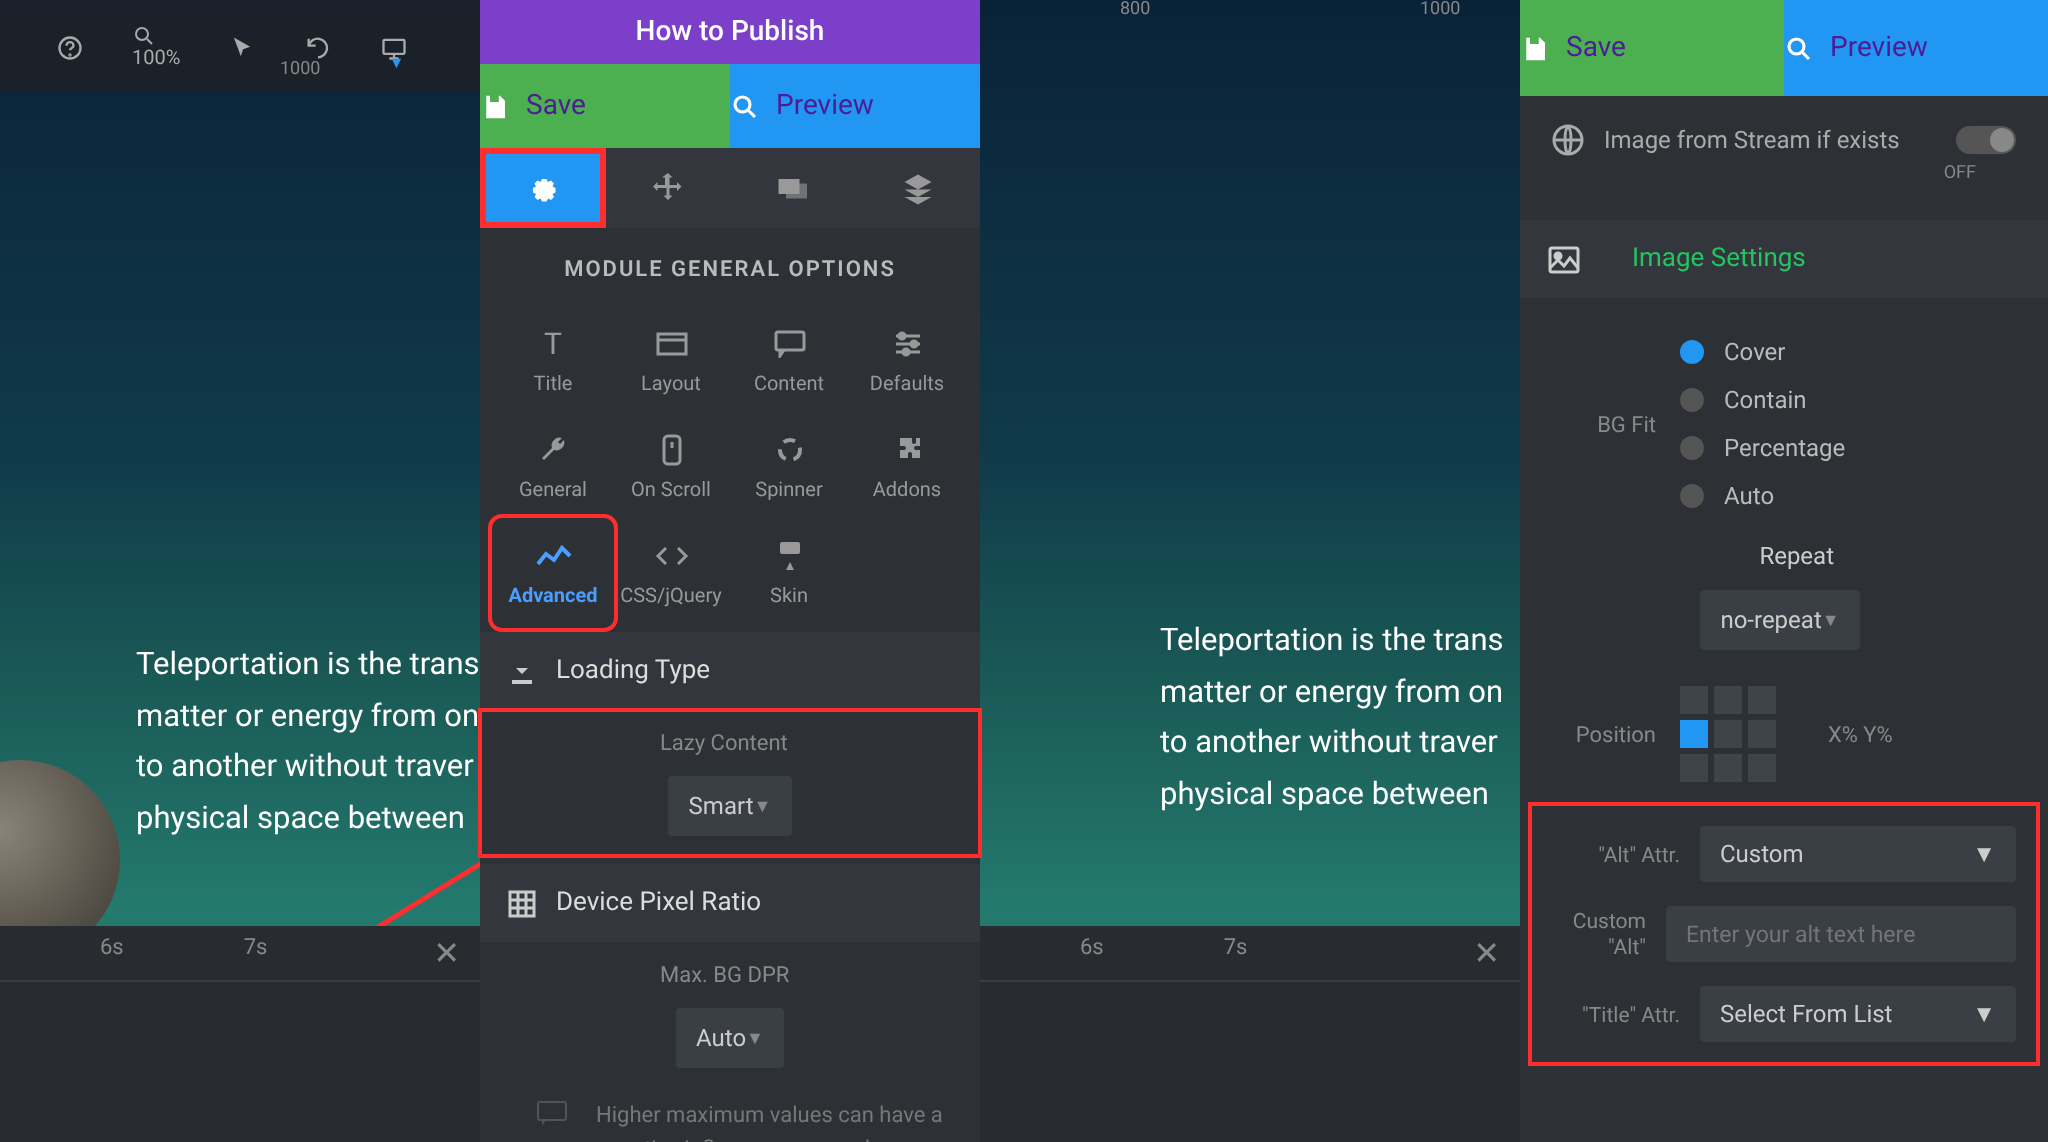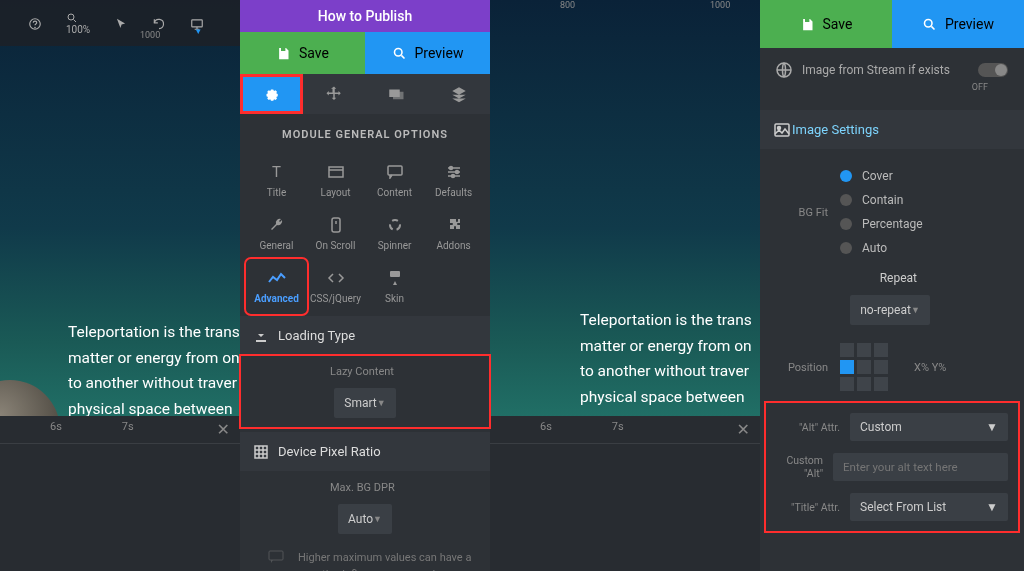--- a/index.html
+++ b/index.html
@@ -14,34 +14,34 @@
 .ico { width: 14px; height: 14px; display: inline-block; }
 
 .ruler-h { position: absolute; top: 30px; height: 16px; display: flex; font-size: 9px; color: #888; }
 .ruler-h span { width: 80px; }
 
 .canvas-text { position: absolute; left: 68px; top: 320px; color: #fff; font-size: 15.5px; line-height: 1.65; width: 300px; }
 .canvas-text2 { position: absolute; left: 580px; top: 308px; color: #fff; font-size: 15.5px; line-height: 1.65; width: 300px; }
 
 .arrow { position: absolute; left: 130px; top: 390px; width: 190px; height: 110px; pointer-events: none; }
 
-.timeline { position: absolute; bottom: 0; height: 155px; background: #282c31; display: flex; flex-direction: column; }
+.timeline { position: absolute; bottom: 0; height: 108px; background: #282c31; display: flex; flex-direction: column; }
 .tl1 { left: 0; width: 240px; }
 .tl2 { left: 490px; width: 270px; }
 .timeline-header { display: flex; justify-content: space-between; padding: 4px 10px; font-size: 11px; color: #888; border-bottom: 1px solid #3a3e43; }
 .timeline-header .close { cursor: pointer; font-size: 16px; }
 .timeline-ticks { display: flex; gap: 60px; padding-left: 40px; }
 
 .panel { position: absolute; top: 0; bottom: 0; background: #2d3136; width: 250px; }
 .panel-left { left: 240px; }
 .panel-right { left: 760px; width: 264px; }
 
 .howto { background: #7c3fc9; color: #fff; text-align: center; padding: 8px 0; font-size: 14px; font-weight: 500; }
 .top-actions { display: flex; height: 42px; }
-.top-actions .btn { flex: 1; display: flex; align-items: center; justify-content: center; gap: 8px; font-size: 14px; color: #000000; cursor: pointer; }
+.top-actions .btn { flex: 1; display: flex; align-items: center; justify-content: flex-start; gap: 8px; font-size: 14px; color: #4c1d95; cursor: pointer; }
 .btn-save { background: #4caf50; }
 .btn-preview { background: #2196f3; }
 
 .tab-row { display: flex; height: 40px; background: #33373d; }
 .tab-row .tab { flex: 1; display: flex; align-items: center; justify-content: center; cursor: pointer; color: #999; }
 .tab.active { background: #2196f3; color: #fff; }
 .tab.highlight { outline: 3px solid #ff2d2d; outline-offset: -3px; }
 
 .section-title { text-align: center; font-size: 11px; font-weight: 600; letter-spacing: 1px; color: #bbb; padding: 14px 0; }
 
@@ -62,21 +62,21 @@
 .hint .hico { position: absolute; left: 28px; top: 6px; opacity: 0.4; }
 
 .red-outline { outline: 2px solid #ff2d2d; outline-offset: -1px; }
 
 
 .stream-row { display: flex; align-items: center; justify-content: space-between; padding: 14px 16px; font-size: 12px; color: #aaa; }
 .stream-row .left { display: flex; align-items: center; gap: 10px; }
 .toggle { width: 30px; height: 14px; background: #555; border-radius: 8px; position: relative; display: flex; align-items: center; }
 .toggle .knob { width: 12px; height: 12px; background: #888; border-radius: 50%; position: absolute; right: 1px; }
 
-.img-settings-h { display: flex; align-items: center; gap: 2px; padding: 12px 14px; background: #33373d; font-size: 13px; color: #7dd3fc; margin-top: 4px; }
+.img-settings-h { display: flex; align-items: center; gap: 26px; padding: 12px 14px; background: #33373d; font-size: 13px; color: #22c55e; margin-top: 4px; }
 
 .radio-row { display: flex; align-items: center; padding: 6px 14px; gap: 12px; font-size: 12px; }
 .radio-row .rlbl { color: #888; width: 54px; font-size: 11px; text-align: right; }
 .radio-opts { display: flex; flex-direction: column; gap: 10px; flex: 1; }
 .ropt { display: flex; align-items: center; gap: 10px; color: #bbb; cursor: pointer; }
 .radio { width: 12px; height: 12px; border-radius: 50%; background: #555; }
 .radio.checked { background: #2196f3; }
 
 .pos-grid { display: grid; grid-template-columns: repeat(3, 14px); grid-template-rows: repeat(3, 14px); gap: 3px; }
 .pos-cell { background: #3f444a; cursor: pointer; }

